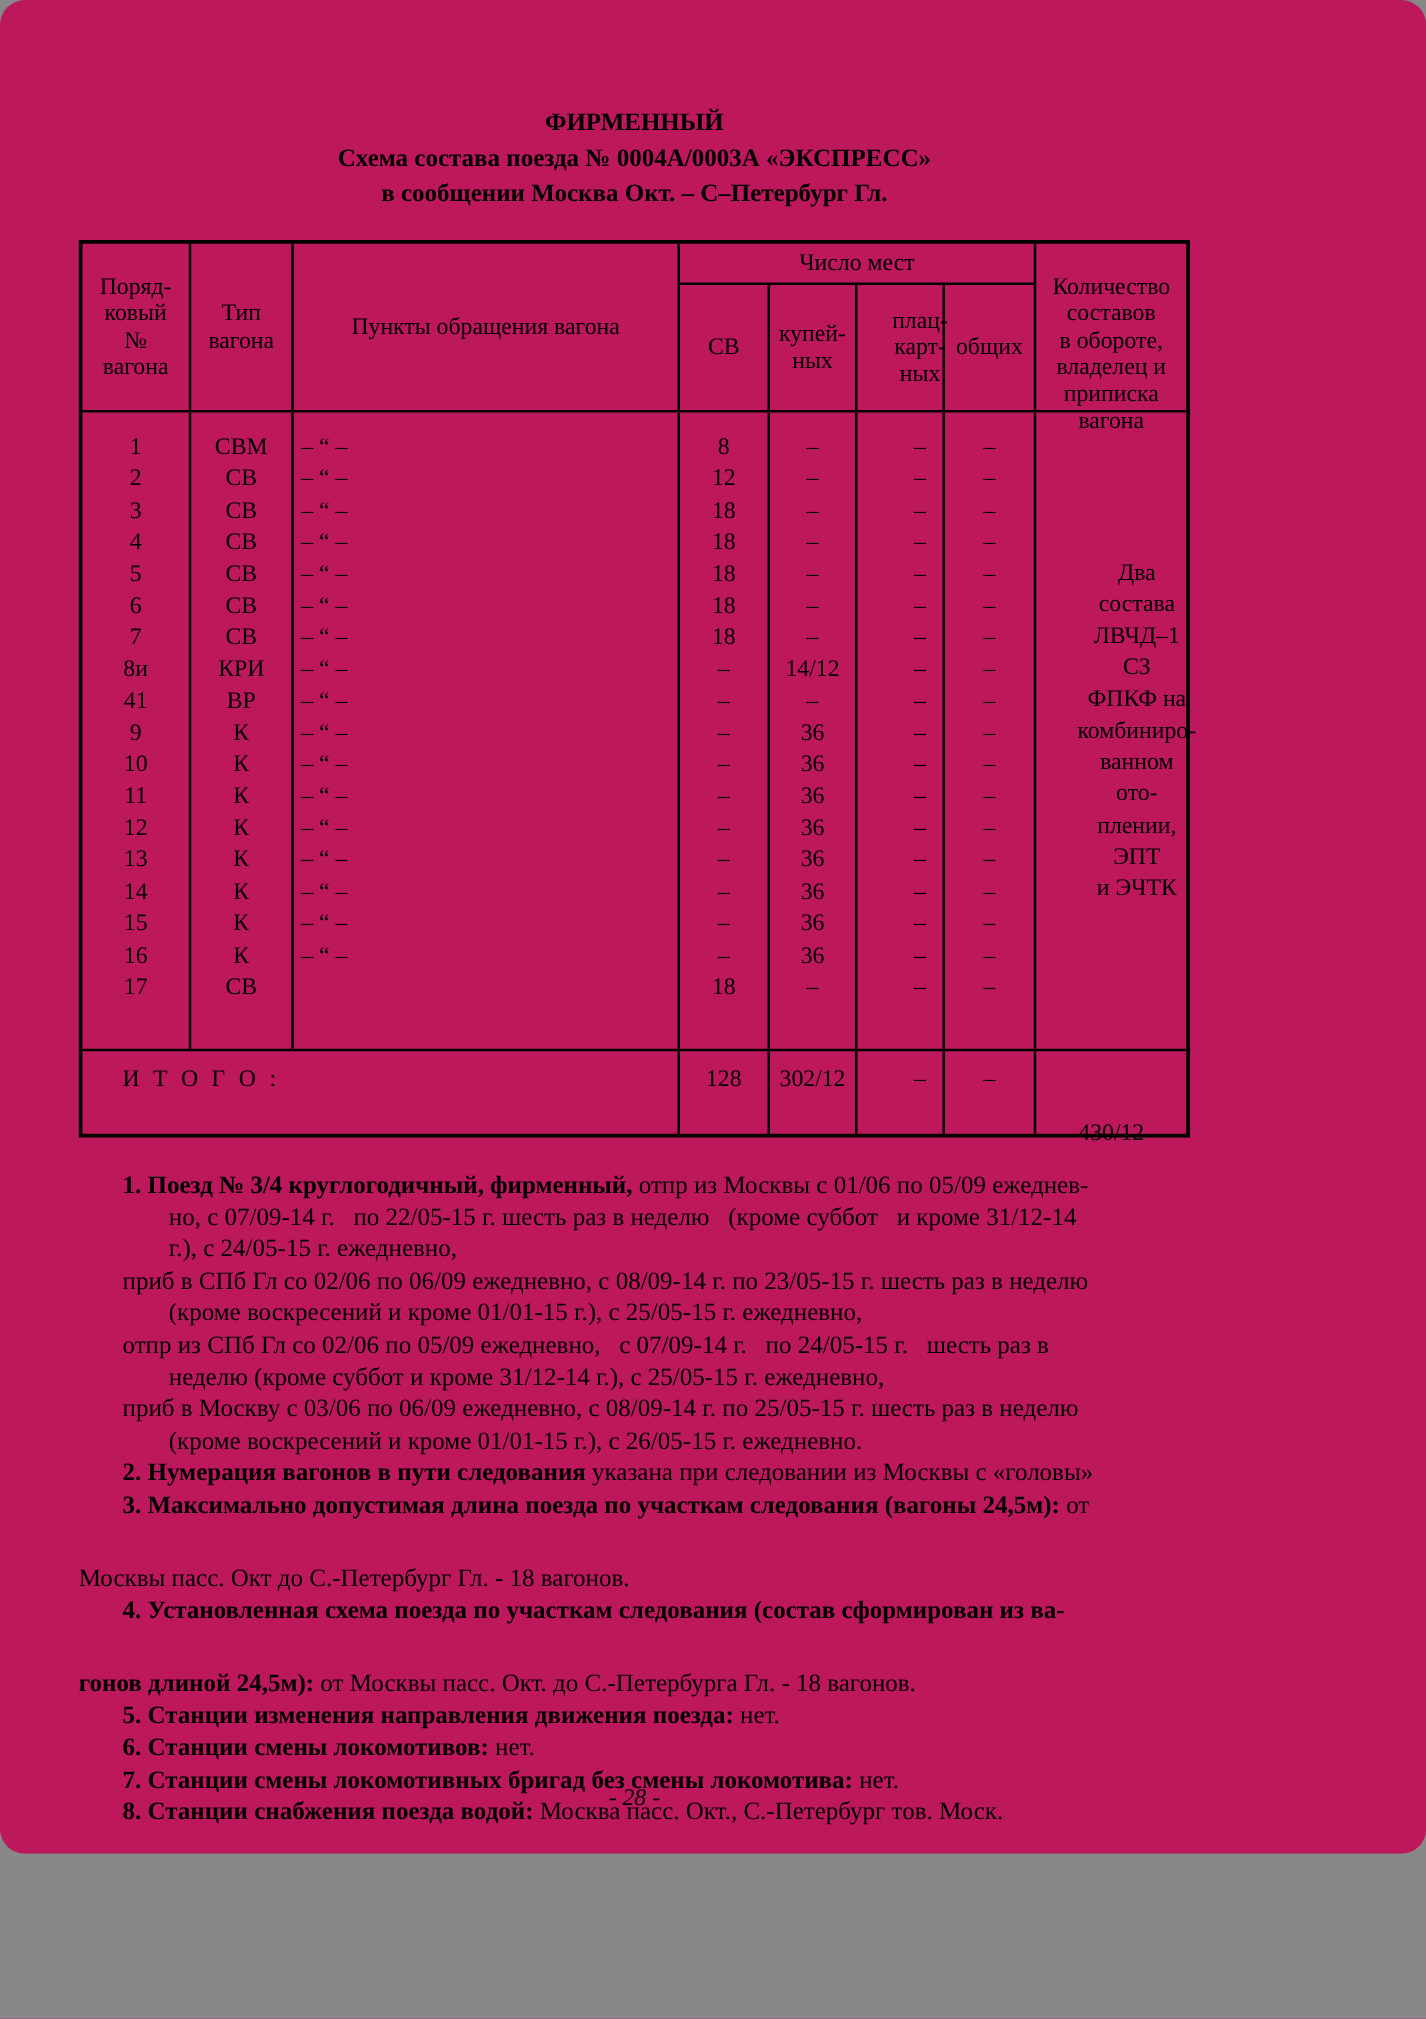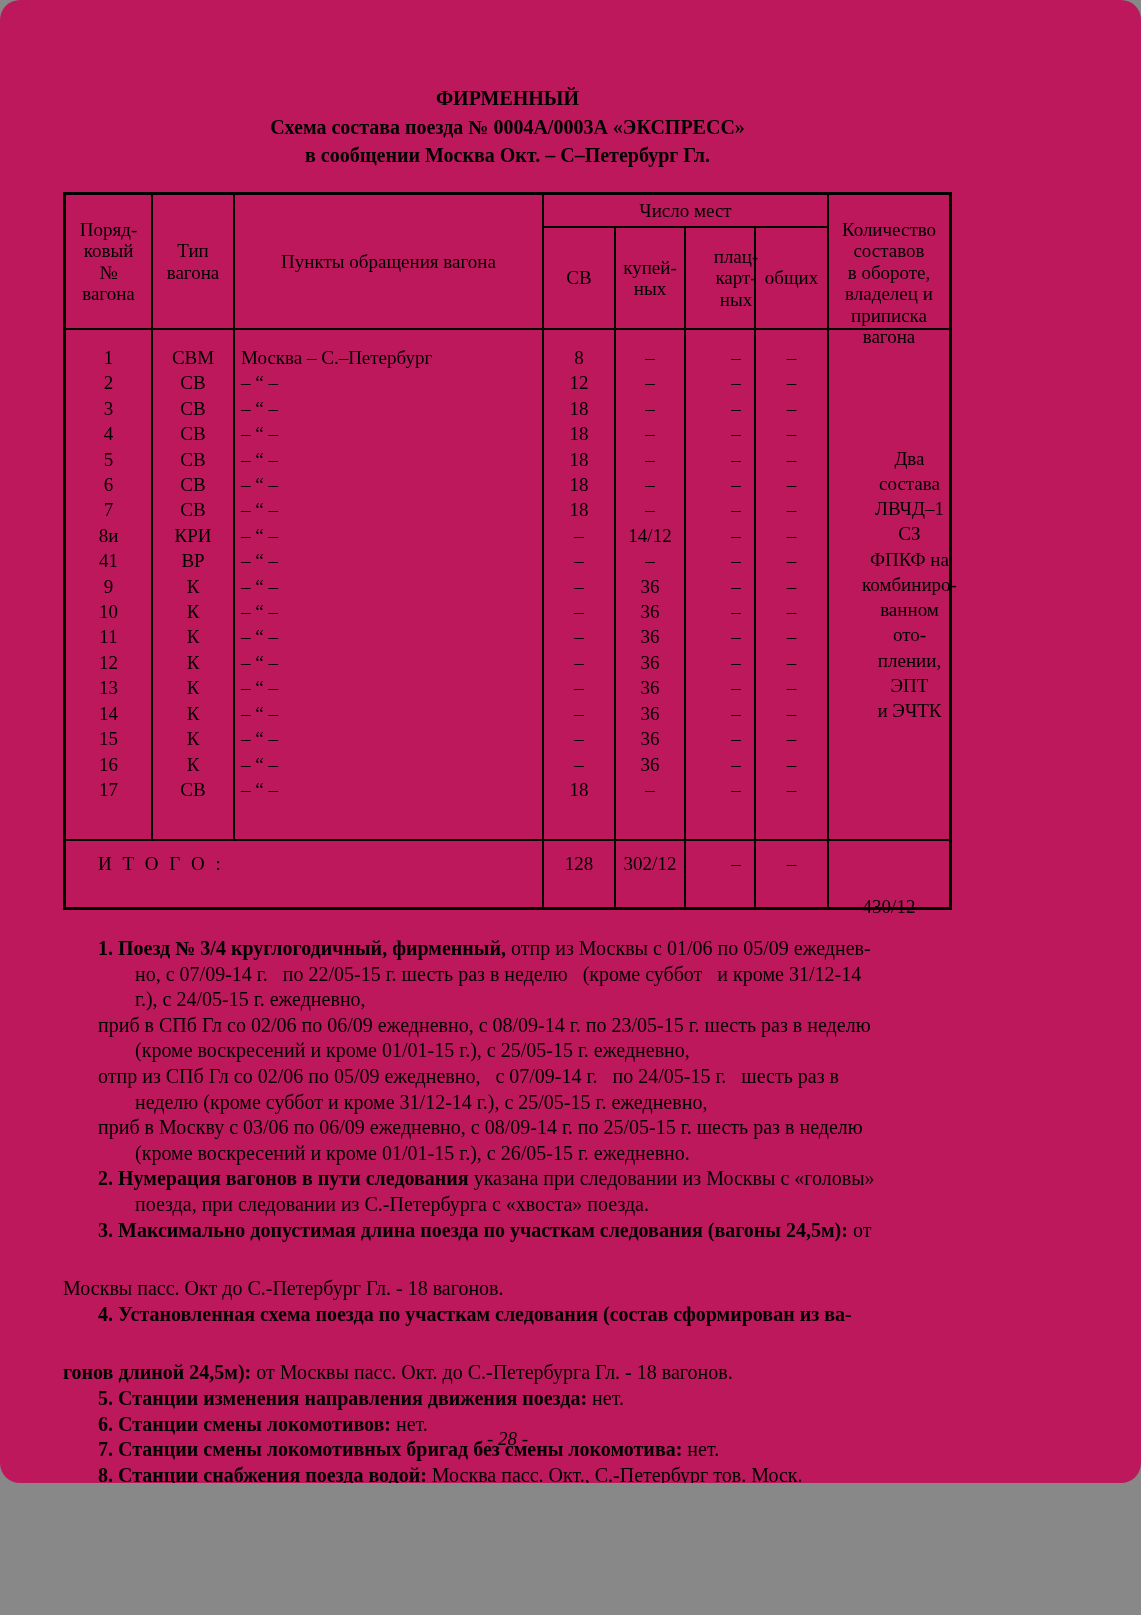--- a/index.html
+++ b/index.html
@@ -143,21 +143,20 @@
           <div class="bline">К</div>
           <div class="bline">К</div>
           <div class="bline">К</div>
           <div class="bline">К</div>
           <div class="bline">К</div>
           <div class="bline">К</div>
           <div class="bline">К</div>
           <div class="bline">СВ</div>
         </div>
       <div class="bcol w3 brd left">
-          <div class="bline">Москва – С.–Петербург</div>
           <div class="bline">– “ –</div>
           <div class="bline">– “ –</div>
           <div class="bline">– “ –</div>
           <div class="bline">– “ –</div>
           <div class="bline">– “ –</div>
           <div class="bline">– “ –</div>
           <div class="bline">– “ –</div>
           <div class="bline">– “ –</div>
           <div class="bline">– “ –</div>
           <div class="bline">– “ –</div>
@@ -275,21 +274,20 @@
       <div class="fline ind1"><span class="b">1. Поезд № 3/4 круглогодичный, фирменный,</span><span> отпр из Москвы с 01/06 по 05/09 ежеднев-</span></div>
       <div class="fline ind2"><span>но, с 07/09-14 г.   по 22/05-15 г. шесть раз в неделю   (кроме суббот   и кроме 31/12-14</span></div>
       <div class="fline ind2"><span>г.), с 24/05-15 г. ежедневно,</span></div>
       <div class="fline ind1"><span>приб в СПб Гл со 02/06 по 06/09 ежедневно, с 08/09-14 г. по 23/05-15 г. шесть раз в неделю</span></div>
       <div class="fline ind2"><span>(кроме воскресений и кроме 01/01-15 г.), с 25/05-15 г. ежедневно,</span></div>
       <div class="fline ind1"><span>отпр из СПб Гл со 02/06 по 05/09 ежедневно,   с 07/09-14 г.   по 24/05-15 г.   шесть раз в</span></div>
       <div class="fline ind2"><span>неделю (кроме суббот и кроме 31/12-14 г.), с 25/05-15 г. ежедневно,</span></div>
       <div class="fline ind1"><span>приб в Москву с 03/06 по 06/09 ежедневно, с 08/09-14 г. по 25/05-15 г. шесть раз в неделю</span></div>
       <div class="fline ind2"><span>(кроме воскресений и кроме 01/01-15 г.), с 26/05-15 г. ежедневно.</span></div>
       <div class="fline ind1"><span class="b">2. Нумерация вагонов в пути следования</span><span> указана при следовании из Москвы с «головы»</span></div>
-      <div class="fline ind2"><span>поезда, при следовании из С.-Петербурга с «хвоста» поезда.</span></div>
       <div class="fline ind1"><span class="b">3. Максимально допустимая длина поезда по участкам следования (вагоны 24,5м):</span><span> от</span></div>
       <div class="fline ind0"><span>Москвы пасс. Окт до С.-Петербург Гл. - 18 вагонов.</span></div>
       <div class="fline ind1"><span class="b">4. Установленная схема поезда по участкам следования (состав сформирован из ва-</span></div>
       <div class="fline ind0"><span class="b">гонов длиной 24,5м):</span><span> от Москвы пасс. Окт. до С.-Петербурга Гл. - 18 вагонов.</span></div>
       <div class="fline ind1"><span class="b">5. Станции изменения направления движения поезда:</span><span> нет.</span></div>
       <div class="fline ind1"><span class="b">6. Станции смены локомотивов:</span><span> нет.</span></div>
       <div class="fline ind1"><span class="b">7. Станции смены локомотивных бригад без смены локомотива:</span><span> нет.</span></div>
       <div class="fline ind1"><span class="b">8. Станции снабжения поезда водой:</span><span> Москва пасс. Окт., С.-Петербург тов. Моск.</span></div>
     </div>
 

